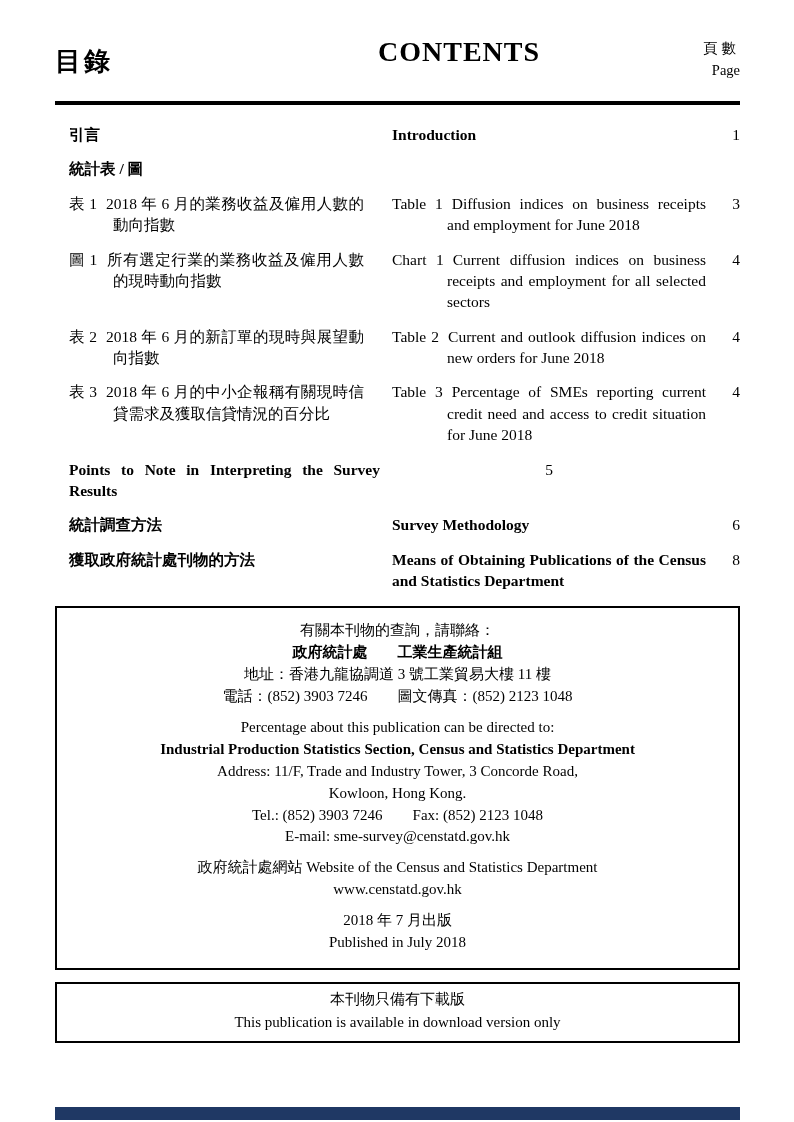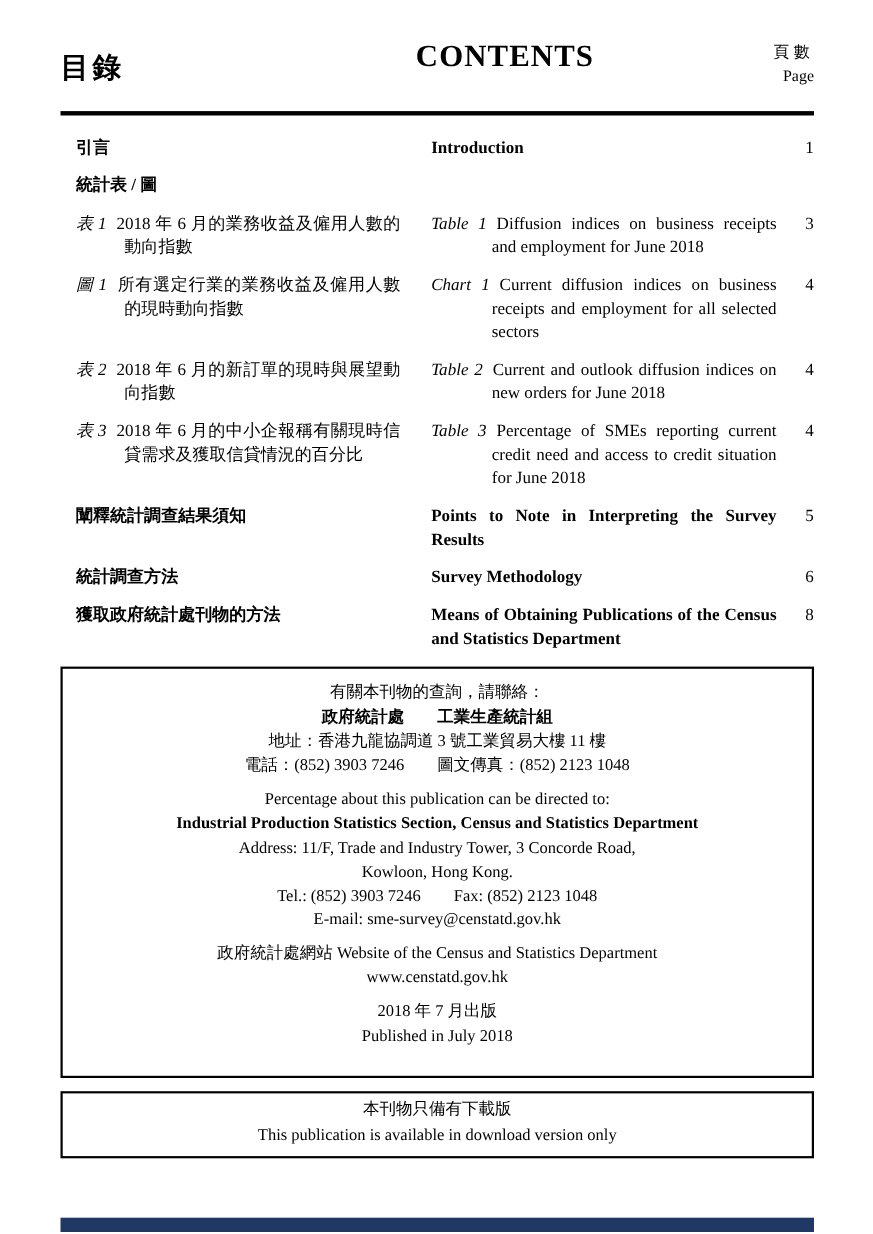--- a/index.html
+++ b/index.html
@@ -24,25 +24,25 @@
     display:grid; grid-template-columns:311px 314px 36px; column-gap:12px;
     margin-bottom:13px; font-size:15.5px; line-height:1.38;margin-left:14px;
   }
   .toc-row:last-child { margin-bottom:0; }
   .toc-row .zh { text-align:justify; padding-right:16px; }
   .toc-row .en { text-align:justify; }
   .toc-row .pg { text-align:center; }
   .toc-row.bold .zh, .toc-row.bold .en { font-weight:bold; }
   .toc-row.hang .zh { padding-left:44px; text-indent:-44px; }
   .toc-row.hang .en { padding-left:55px; text-indent:-55px; }
-  .lbl { margin-right:9px;font-style:italic; }
+  .lbl { margin-right:9px; }
 
   
   .box { border:2px solid #000; text-align:center; }
-  .enquiry { margin-top:15px; padding:12px 24px 24px; font-size:15px; }
+  .enquiry { margin-top:15px; padding:12px 24px 14px; font-size:15px; }
   .enquiry p { margin:0; line-height:1.46; white-space:pre-wrap; }
   .grp { margin-bottom:9px; }
   .grp:last-child { margin-bottom:0; }
   .b { font-weight:bold; }
 
   .download { margin-top:12px; padding:4px 10px 7px; font-size:15px; }
   .download p { margin:0; line-height:1.55; white-space:pre-wrap; }
 
   .footer-bar { position:absolute; left:55px; width:685px; top:1107px; height:13px; background:#1f3864; }
 </style>
@@ -93,21 +93,20 @@
       <div class="pg">4</div>
     </div>
 
     <div class="toc-row hang">
       <div class="zh"><span class="lbl">表 3</span><span>2018 年 6 月的中小企報稱有關現時信貸需求及獲取信貸情況的百分比</span></div>
       <div class="en"><span class="lbl">Table 3</span><span>Percentage of SMEs reporting current credit need and access to credit situation for June 2018</span></div>
       <div class="pg">4</div>
     </div>
 
     <div class="toc-row bold">
-      <div class="zh">闡釋統計調查結果須知</div>
       <div class="en">Points to Note in Interpreting the Survey Results</div>
       <div class="pg">5</div>
     </div>
 
     <div class="toc-row bold">
       <div class="zh">統計調查方法</div>
       <div class="en">Survey Methodology</div>
       <div class="pg">6</div>
     </div>
 

